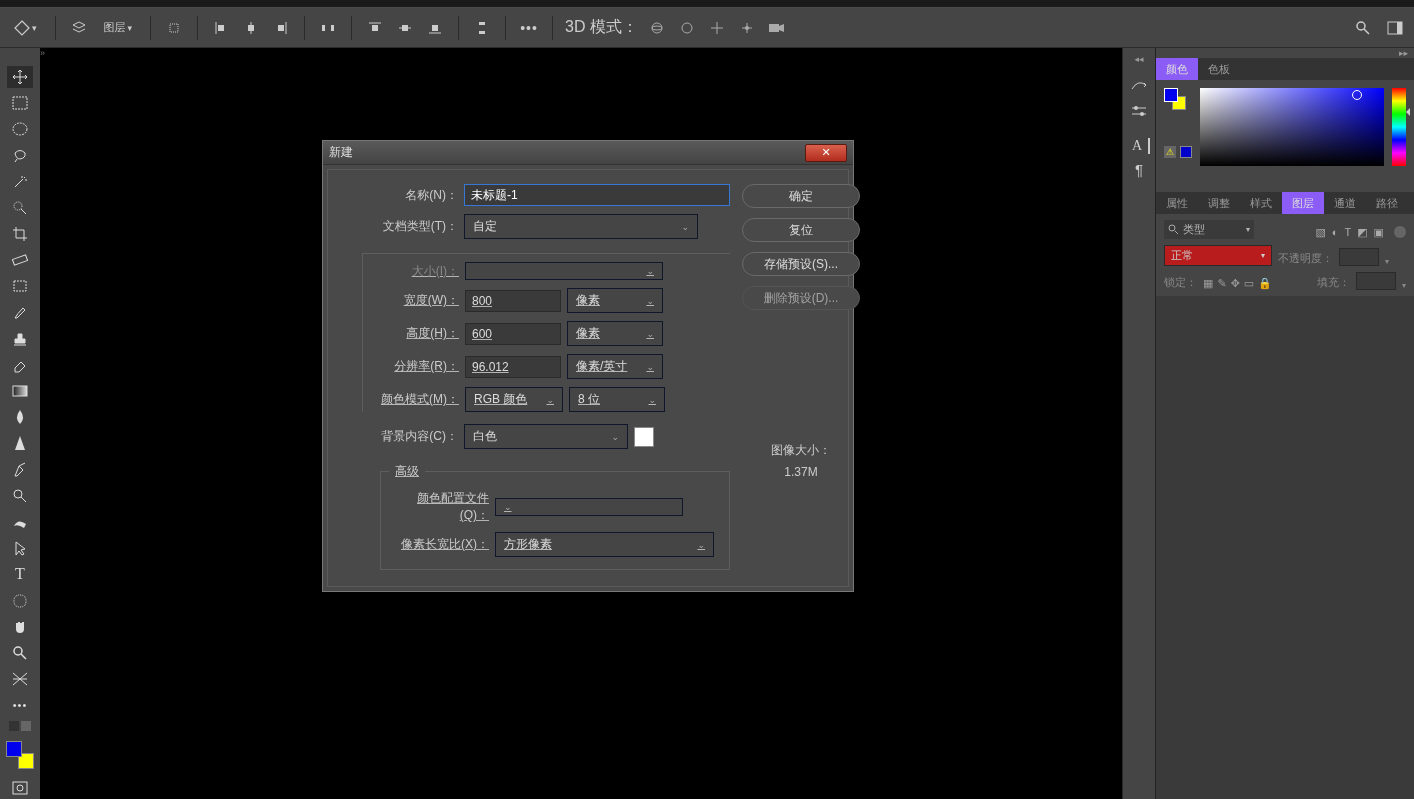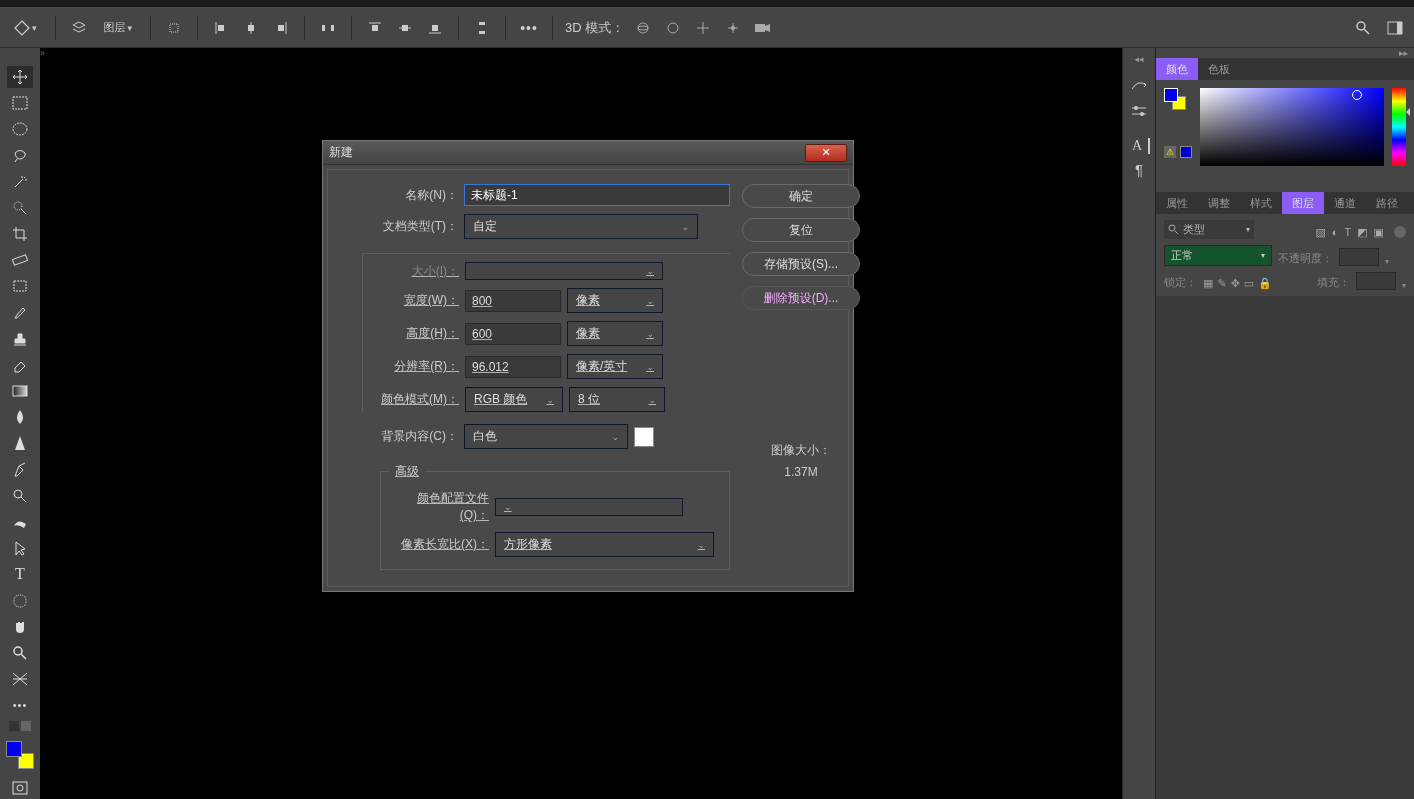--- a/index.html
+++ b/index.html
@@ -4,21 +4,21 @@
 <style>
 * { box-sizing: border-box; margin: 0; padding: 0; font-family: "Microsoft YaHei", Arial, sans-serif; }
 html, body { width: 1414px; height: 799px; background: #000; color: #b4b4b4; font-size: 11px; overflow: hidden; }
 
 
 .menubar { height: 8px; background: #1a1a1a; border-bottom: 1px solid #4a4a4a; }
 .optbar { height: 40px; background: #454545; display: flex; align-items: center; padding: 0 8px; gap: 8px; border-bottom: 1px solid #2a2a2a; }
 .optbar .sep { width: 1px; height: 24px; background: #2a2a2a; margin: 0 4px; }
 .optbar .ico { width: 22px; height: 22px; display: flex; align-items: center; justify-content: center; color: #ccc; cursor: pointer; }
 .optbar .dd { display: flex; align-items: center; gap: 2px; padding: 2px 6px; cursor: pointer; color: #ccc; }
-.optbar .lbl3d { font-size: 13px; color: #ccc; }
+.optbar .lbl3d { font-size: 16px; color: #ccc; }
 .optbar .right { margin-left: auto; display:flex; gap:10px; }
 
 
 .tools { position:absolute; left:0; top:48px; width:40px; bottom:0; background:#454545; display:flex; flex-direction:column; align-items:center; padding-top:18px; gap:4.5px; }
 .tools .t { width:26px; height:22px; display:flex; align-items:center; justify-content:center; color:#ddd; cursor:pointer; position:relative; }
 .tools .t.active { background:#2d2d2d; }
 .tools .sw { margin-top:4px; position:relative; width:28px; height:28px; }
 .tools .sw .fg { position:absolute; width:16px; height:16px; top:0; left:0; background:#0000ee; border:1px solid #888; }
 .tools .sw .bg { position:absolute; width:16px; height:16px; bottom:0; right:0; background:#ffff00; border:1px solid #888; }
 .tools .mini { display:flex; gap:2px; margin-bottom:2px; }
@@ -50,21 +50,21 @@
 .colorpanel .picker { position:relative; flex:1; height:78px; background:linear-gradient(to bottom, rgba(0,0,0,0), #000), linear-gradient(to right, #fff, #00f); }
 .colorpanel .picker .ring { position:absolute; width:10px; height:10px; border:1px solid #fff; border-radius:50%; right:22px; top:2px; }
 .colorpanel .hue { width:14px; height:78px; background:linear-gradient(to bottom,#f00,#ff0,#0f0,#0ff,#00f,#f0f,#f00); position:relative;}
 .colorpanel .hue .tri { position:absolute; right:-4px; top:20px; width:0; height:0; border-top:4px solid transparent; border-bottom:4px solid transparent; border-right:4px solid #ccc;}
 
 .layerpanel { background:#454545; flex:1; display:flex; flex-direction:column; }
 .layerctl { padding:6px 8px; display:flex; flex-direction:column; gap:6px; }
 .layerctl .row { display:flex; align-items:flex-end; gap:6px; }
 .layerctl .search { display:flex; align-items:center; gap:4px; background:#3a3a3a; padding:2px 4px; flex:0 0 90px; }
 .layerctl .filters { display:flex; gap:6px; color:#aaa; flex:1; justify-content:flex-end; }
-.layerctl .sel { background:#14532d; border:1px solid #2a2a2a; padding:2px 6px; display:flex; align-items:center; justify-content:space-between; flex:1; color:#ccc; }
+.layerctl .sel { background:#b91c1c; border:1px solid #2a2a2a; padding:2px 6px; display:flex; align-items:center; justify-content:space-between; flex:1; color:#ccc; }
 .layerctl .lab { color:#888; font-size:11px; }
 .layerctl .numbox { width:40px; height:18px; background:#3a3a3a; border:1px solid #2a2a2a; }
 .layerctl .lockicons { display:flex; gap:4px; color:#999; }
 .layerctl .pill { width:12px; height:12px; border-radius:6px; background:#666; margin-left:4px;}
 .layerlist { flex:1; background:#3a3a3a; }
 
 
 .dialog { position:absolute; left:322px; top:140px; width:532px; background:#494949; border:1px solid #777; box-shadow:0 0 30px 10px rgba(0,0,0,0.6), 0 0 0 1px #000; }
 .dialog .titlebar { height:24px; background:linear-gradient(#5a5a5a,#444); display:flex; align-items:center; padding:0 6px; border-bottom:1px solid #333;}
 .dialog .titlebar .title { font-size:12px; color:#ddd;font-family:Liberation Mono, monospace; }
@@ -80,21 +80,21 @@
 .dialog .dd2 { background:#454545; border:1px solid #0f172a; padding:3px 8px; display:flex; align-items:center; justify-content:space-between; font-size:12px; color:#ddd; cursor:pointer; }
 .dialog .dd2 .car { font-size:9px; color:#aaa; }
 .dialog .dd2.disabled { color:#777; }
 .dialog .num { width:96px; }
 .dialog .unit { width:96px; }
 .dialog fieldset { border:1px solid #5e5e5e; padding:10px 8px 12px; margin-top:6px;text-decoration:underline; }
 .dialog legend { padding:0 6px; color:#ccc; font-size:12px; }
 .dialog .colorswatch { width:20px; height:20px; background:#fff; border:1px solid #888; }
 .dialog .btns { width:120px; display:flex; flex-direction:column; gap:10px; align-items:center; }
 .dialog .btn { width:118px; height:24px; border-radius:12px; background:#494949; border:1px solid #6a6a6a; color:#ddd; font-size:12px; display:flex; align-items:center; justify-content:center; cursor:pointer; }
-.dialog .btn.disabled { color:#f0abfc; border-color:#555; cursor:default;}
+.dialog .btn.disabled { color:#a3a3a3; border-color:#555; cursor:default;}
 .dialog .imgsize { text-align:center; margin-top:120px; color:#ccc; font-size:12px; line-height:1.8;}
 
 svg { display:block; }
 </style>
 </head>
 <body>
 
 <div class="menubar"></div>
 
 <div class="optbar">

